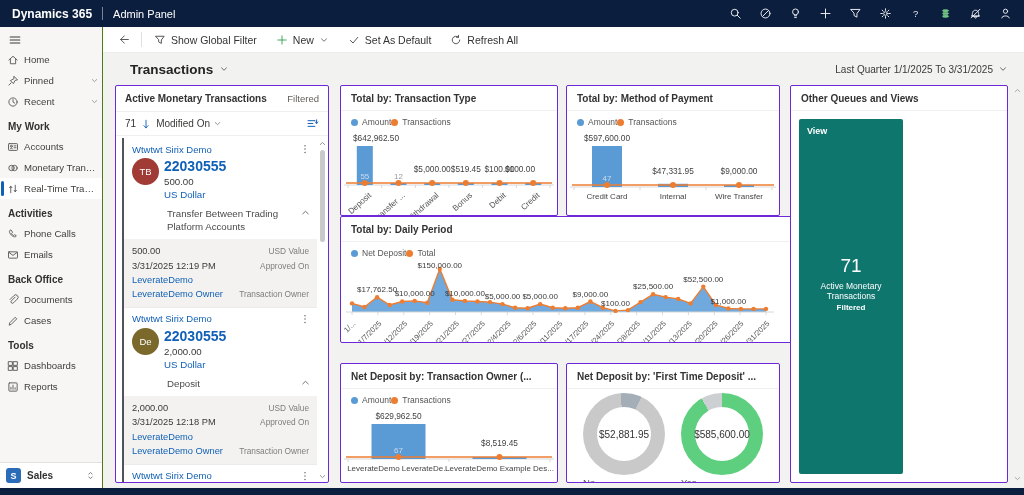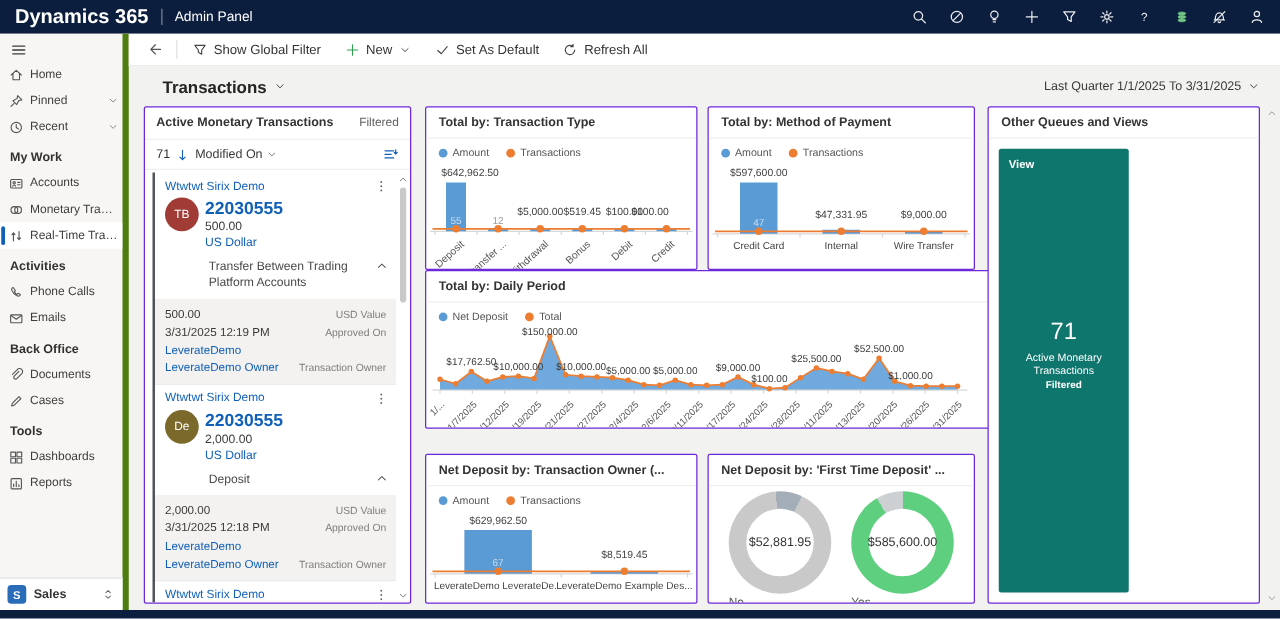--- a/index.html
+++ b/index.html
@@ -1,28 +1,28 @@
 <!DOCTYPE html>
 <html><head>
 <meta charset="utf-8">
 <style>
   html,body{margin:0;padding:0;background:#ddd;}
   .stage{position:relative;width:1024px;height:495px;background:#f2f2f1;overflow:hidden;
          font-family:"Liberation Sans","DejaVu Sans",sans-serif;color:#333;}
   
   .topbar{position:absolute;left:0;top:0;width:1024px;height:27px;background:#0c1e3e;color:#fff;
           display:flex;align-items:center;padding:0 12px;box-sizing:border-box;}
-  .brand{font-size:16px;font-weight:700;white-space:nowrap;}
+  .brand{font-size:12px;font-weight:700;white-space:nowrap;}
   .tb-div{width:1px;height:13px;background:rgba(255,255,255,.45);margin:0 10px;}
   .app{font-size:11px;}
   .tb-icons{margin-left:auto;display:flex;align-items:center;gap:17px;}
   .tb-icons .ic{display:flex;cursor:pointer;opacity:.92;}
   
   .sidebar{position:absolute;left:0;top:27px;width:103px;height:461px;background:#f7f6f5;
-           border-right:5px solid #4d7c0f;box-sizing:border-box;display:flex;flex-direction:column;}
+           border-right:1px solid #4d7c0f;box-sizing:border-box;display:flex;flex-direction:column;}
   .burger{padding:6px 8px 2px;color:#3b3b3b;cursor:pointer;}
   .nav{flex:1;overflow:hidden;}
   .sec-label{font-size:10px;font-weight:700;color:#323130;padding:9px 8px 4px;white-space:nowrap;}
   .nav-item{display:flex;align-items:center;height:21px;padding:0 3px 0 7px;color:#3f3e3c;
             position:relative;cursor:pointer;}
   .nav-item .nico{width:17px;display:flex;color:#555;flex:0 0 17px;}
   .nav-item .nlab{font-size:9.6px;white-space:nowrap;overflow:hidden;text-overflow:ellipsis;flex:1;}
   .nav-item .nchev{color:#777;margin-left:auto;display:flex;}
   .nav-item.sel{background:#fff;}
   .nav-item.sel::before{content:"";position:absolute;left:1px;top:3px;bottom:3px;width:2.5px;
@@ -44,21 +44,21 @@
   .tool-item .tic{display:flex;color:#444;}
   .pagehead{position:absolute;left:103px;top:53px;width:921px;height:32px;display:flex;
             align-items:center;padding:0 16px 0 27px;box-sizing:border-box;}
   .ptitle{font-size:13.5px;font-weight:700;color:#252423;display:flex;align-items:center;gap:6px;cursor:pointer;}
   .ptitle .pc{color:#444;display:flex;}
   .pdate{margin-left:auto;font-size:10px;color:#3b3a39;display:flex;align-items:center;gap:5px;cursor:pointer;}
   
   .card{position:absolute;background:#fff;border:1px solid #6d28d9;border-radius:2px;box-sizing:border-box;overflow:hidden;}
   .card-title{font-size:10px;font-weight:700;color:#333;padding:7px 10px 6px;
               border-bottom:1px solid #efefef;white-space:nowrap;overflow:hidden;}
-  .legend{display:flex;gap:14px;padding:6px 10px 0;font-size:8.5px;color:#555;align-items:flex-start;}
+  .legend{display:flex;padding:6px 10px 0;font-size:8.5px;color:#555;align-items:flex-start;}
   .legend .litem2{display:flex;align-items:center;}
   .ldot{width:7px;height:7px;border-radius:50%;display:inline-block;margin-right:4px;}
   .plot{padding:2px 1px 0;}
   
   .lhead{display:flex;padding:7px 9px;border-bottom:1px solid #efefef;align-items:center;}
   .ltitle{font-size:10px;font-weight:700;color:#333;flex:1;white-space:nowrap;}
   .lfiltered{font-size:9.5px;color:#605e5c;}
   .lsort{display:flex;align-items:center;padding:5px 9px 5px;border-bottom:1px solid #efefef;gap:4px;
          font-size:10px;color:#333;}
   .lsort .sico{color:#1160b7;display:flex;cursor:pointer;}

